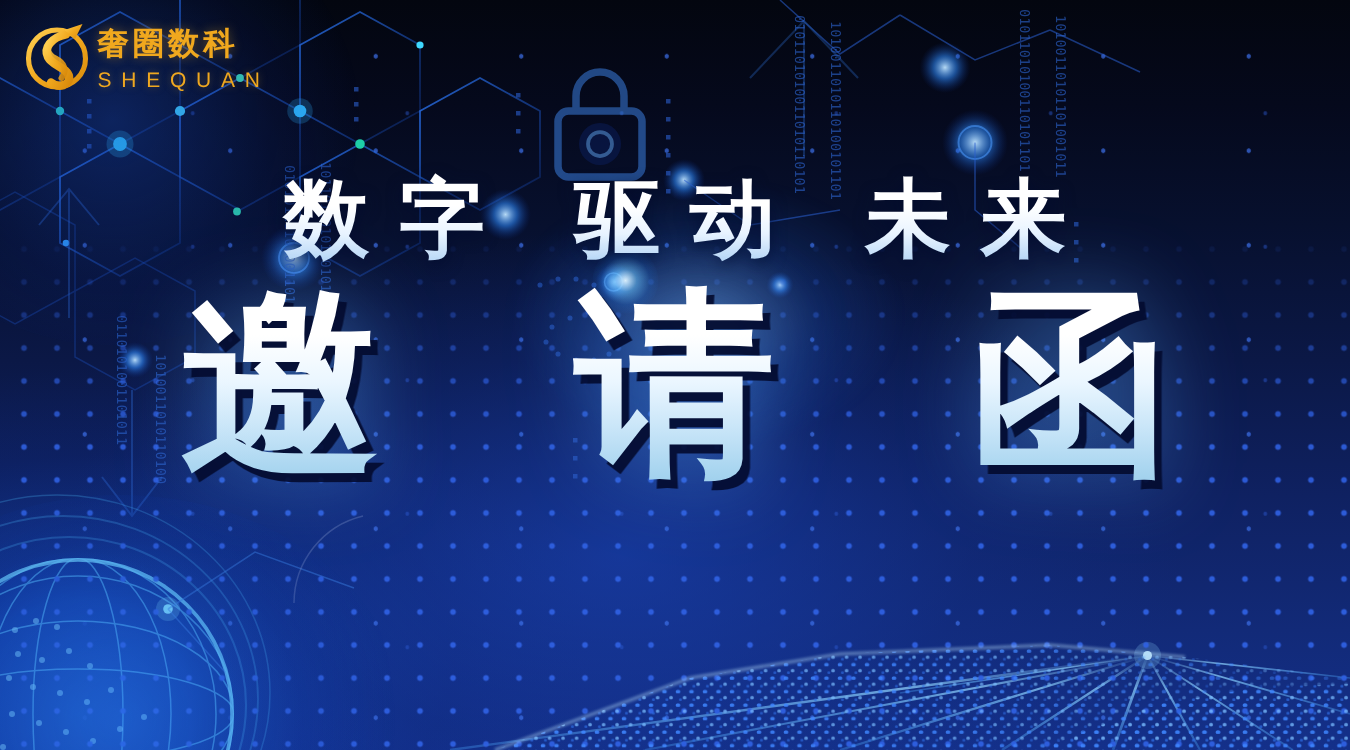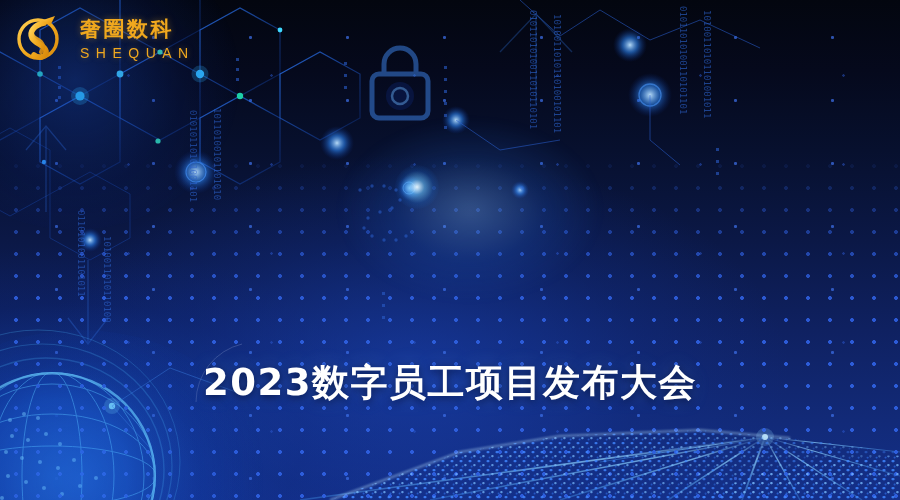--- a/index.html
+++ b/index.html
@@ -58,21 +58,21 @@
   .flare-topleft{
     left:-90px;top:-70px;width:330px;height:300px;
     background:radial-gradient(circle, rgba(24,74,190,.40) 0%, rgba(12,38,120,.18) 48%, rgba(0,0,0,0) 74%);
   }
   .flare-botleft{
     left:-110px;top:330px;width:380px;height:300px;
     background:radial-gradient(circle, rgba(40,120,240,.40) 0%, rgba(18,60,170,.18) 50%, rgba(0,0,0,0) 76%);
   }
 
   
-  .logo{position:absolute;left:14px;top:12px;display:flex;align-items:center;gap:18px;}
+  .logo{position:absolute;left:14px;top:12px;display:flex;align-items:center;gap:3px;}
   .logo-mark{width:48px;height:52px;flex:none;}
   .logo-text{display:flex;flex-direction:column;line-height:1;padding-top:2px;}
   .logo-cn{
     font-size:21px;font-weight:700;color:#f0a81e;letter-spacing:2.5px;
     font-family:"DejaVu Sans","Liberation Sans",sans-serif;
     text-shadow:0 0 7px rgba(240,168,30,.40);
   }
   .logo-en{
     margin-top:6px;font-size:14px;font-weight:400;color:#efa820;
     letter-spacing:6.5px;
@@ -423,15 +423,16 @@
         <path d="M22,14 C16,18 17,24 23,27 C29,30 31,35 27,40" fill="none" stroke="url(#goldg)" stroke-width="4" stroke-linecap="round" opacity=".9"></path>
         <path d="M29,8 L41,4 L36,14 Z" fill="url(#goldg)"></path>
       </svg>
     </span>
     <span class="logo-text">
       <span class="logo-cn">奢圈数科</span>
       <span class="logo-en">SHEQUAN</span>
     </span>
   </div>
 
-  <div class="subtitle">2023数字员工项目发布大会</div>
+  <div class="title-row">数字 驱动 未来</div>
+  <div class="headline">邀 请 函</div>
 
 </div>
 
 </body></html>

